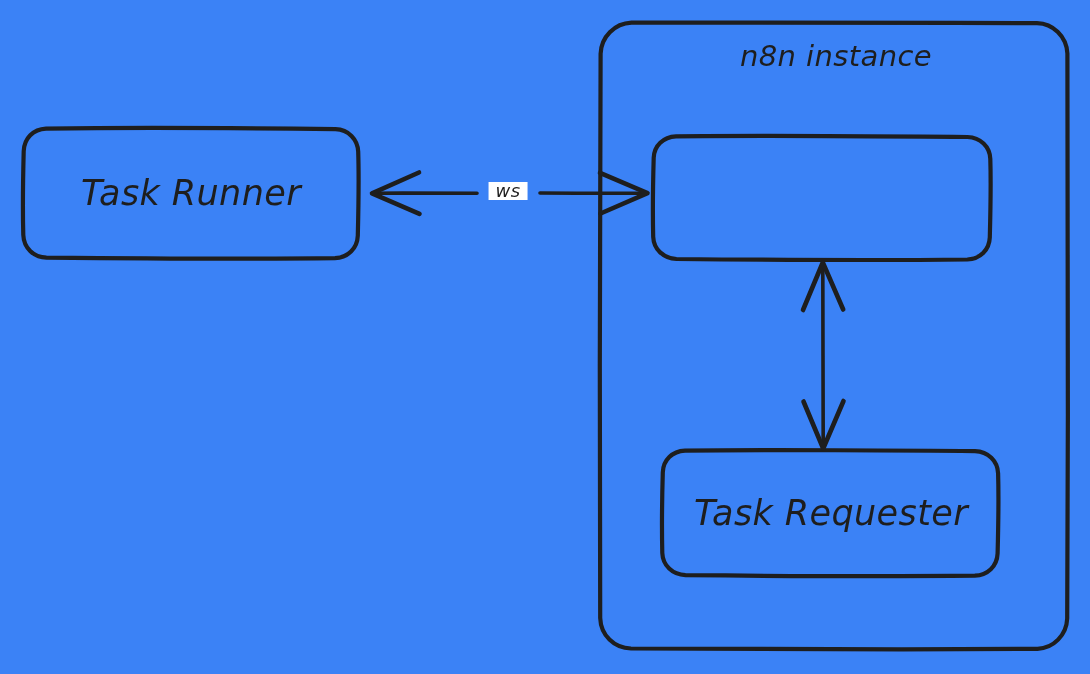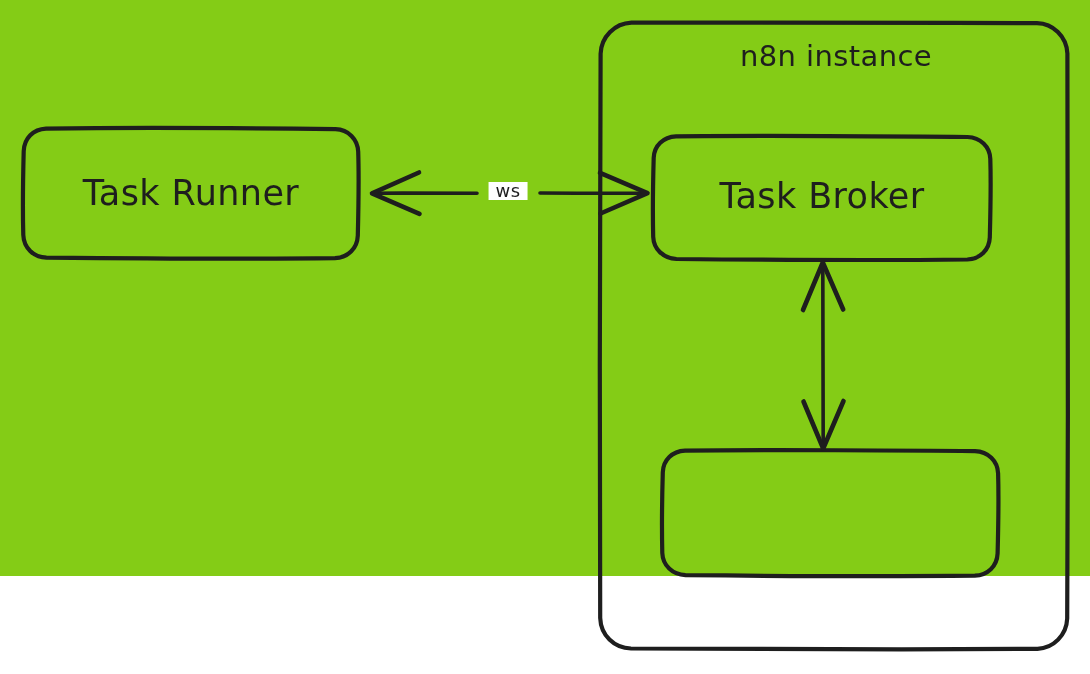--- a/index.html
+++ b/index.html
@@ -10,22 +10,23 @@
   }
   body {
     width: 1090px;
     height: 674px;
     overflow: hidden;
     font-family: "DejaVu Sans", sans-serif;
   }
   #diagram-canvas {
     position: relative;
     width: 1090px;
-    height: 576px;
-    background: #84cc16;
+    height: 674px;
+    background: #3b82f6;
+    font-style: italic;
   }
   #diagram-svg {
     position: absolute;
     top: 0;
     left: 0;
     width: 1090px;
     height: 674px;
   }
   .sketch-stroke {
     fill: none;
@@ -154,18 +155,18 @@
 
       <path class="sketch-stroke arrow-head" d="M803.5 401.5 L 823.2 448.5 L 843.5 401.0"></path>
     </g>
 
   </svg>
 
   <div class="label container-label" id="label-n8n-instance">n8n instance</div>
 
   <div class="label node-label" id="label-task-runner">Task Runner</div>
 
-  <div class="label node-label" id="label-task-broker">Task Broker</div>
 
+  <div class="label node-label" id="label-task-requester">Task Requester</div>
 
   <div class="label edge-label" id="label-ws">ws</div>
 
 </div>
 
 </body></html>

